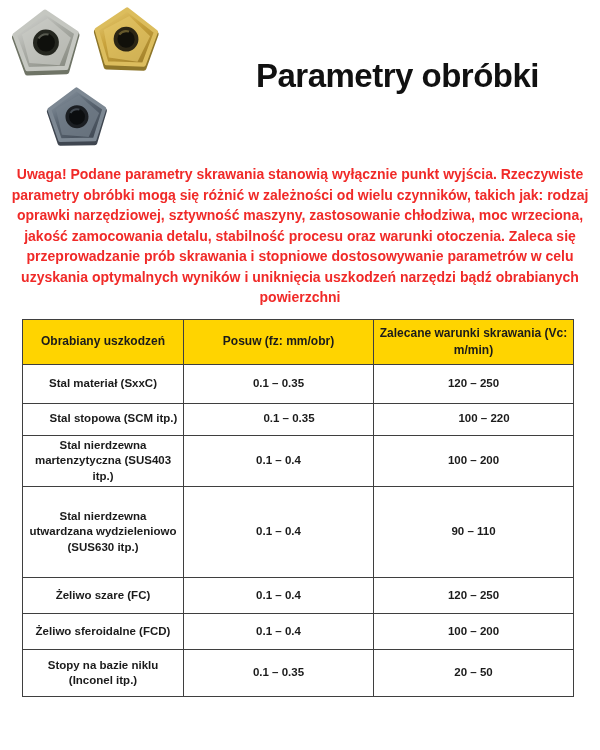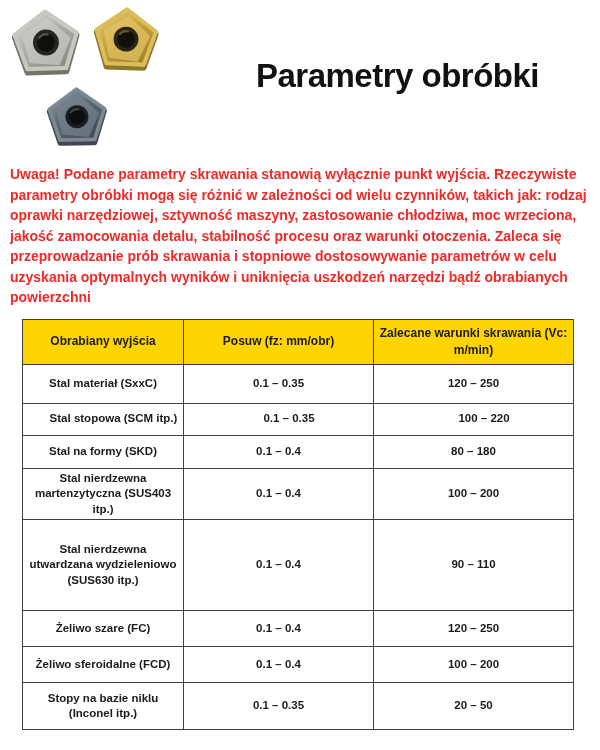--- a/index.html
+++ b/index.html
@@ -19,21 +19,21 @@
   .insert-dark{left:45px;top:85px;width:64px;height:66px;transform:rotate(-1deg);}
   .page-title{
     position:absolute;left:205px;top:56px;width:385px;
     text-align:center;font-size:33px;line-height:1.2;font-weight:800;
     color:#111111;letter-spacing:-0.5px;white-space:nowrap;
   }
 
   
   .warning{
     margin:6px 10px 0 10px;
-    text-align:left;
+    text-align:center;
     font-size:14px;font-weight:700;line-height:20.5px;
     color:#F02A28;
   }
 
   
   table.params{
     border-collapse:collapse;
     margin:11px 0 0 22px;
     width:551px;
     table-layout:fixed;
@@ -132,40 +132,35 @@
   <p class="warning">Uwaga! Podane parametry skrawania stanowią wyłącznie punkt wyjścia. Rzeczywiste parametry obróbki mogą się różnić w zależności od wielu czynników, takich jak: rodzaj oprawki narzędziowej, sztywność maszyny, zastosowanie chłodziwa, moc wrzeciona, jakość zamocowania detalu, stabilność procesu oraz warunki otoczenia. Zaleca się przeprowadzanie prób skrawania i stopniowe dostosowywanie parametrów w celu uzyskania optymalnych wyników i uniknięcia uszkodzeń narzędzi bądź obrabianych powierzchni</p>
 
   <table class="params">
     <colgroup>
         <col class="c1">
         <col class="c2">
         <col class="c3">
       </colgroup>
     <thead>
       <tr>
-        <th>Obrabiany wyjścia</th>
+        <th>Obrabiany uszkodzeń</th>
         <th>Posuw (fz: mm/obr)</th>
         <th>Zalecane warunki skrawania (Vc: m/min)</th>
       </tr>
     </thead>
     <tbody>
       <tr class="h36">
         <td>Stal materiał (SxxC)</td>
         <td>0.1 – 0.35</td>
         <td>120 – 250</td>
       </tr>
       <tr class="h29">
         <td>Stal stopowa (SCM itp.)</td>
         <td>0.1 – 0.35</td>
         <td>100 – 220</td>
-      </tr>
-      <tr class="h30">
-        <td>Stal na formy (SKD)</td>
-        <td>0.1 – 0.4</td>
-        <td>80 – 180</td>
       </tr>
       <tr class="h40">
         <td>Stal nierdzewna martenzytyczna (SUS403 itp.)</td>
         <td>0.1 – 0.4</td>
         <td>100 – 200</td>
       </tr>
       <tr class="h88">
         <td>Stal nierdzewna utwardzana wydzieleniowo (SUS630 itp.)</td>
         <td>0.1 – 0.4</td>
         <td>90 – 110</td>

